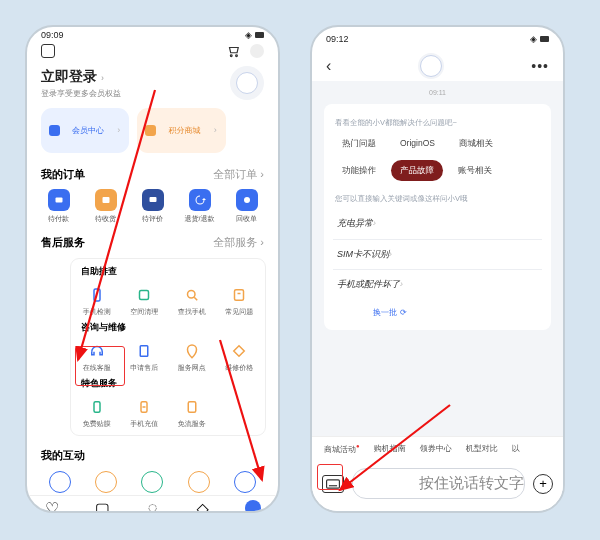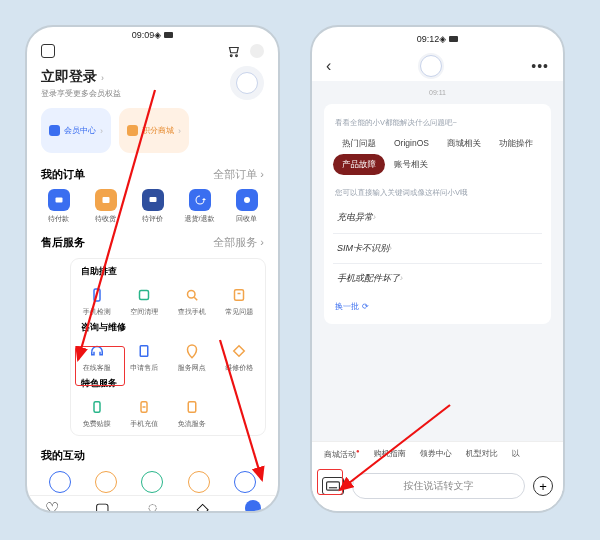--- a/index.html
+++ b/index.html
@@ -20,41 +20,41 @@
     border-radius: 28px;
     border: 2px solid #c4ced6;
     overflow: hidden;
     position: relative;
     display: flex;
     flex-direction: column;
   }
   .statusbar {
     height: 20px;
     display: flex;
-    justify-content: center;
+    justify-content: space-between;
     align-items: center;
     padding: 3px 14px 0 14px;
     font-size: 9px;
     color: #222;
   }
   .sb-right { display:flex; gap:3px; align-items:center; }
   .sb-icon { width:9px; height:6px; background:#333; border-radius:1px; }
   
   .topbar { display:flex; justify-content:space-between; align-items:center; padding:4px 14px; }
   .hex { width:14px; height:14px; border:1.3px solid #333; border-radius:3px; transform:rotate(0deg); }
   .cart { width:14px; height:14px; position:relative; }
   .cart svg{width:14px;height:14px;}
   .avatar-sm { width:14px;height:14px;border-radius:50%;background:#eee; }
   .login-row { padding:4px 14px 2px 14px; display:flex; justify-content:space-between; align-items:center;}
   .login-left .title { font-size:14px; font-weight:700; color:#222; }
   .login-left .sub { font-size:8px; color:#888; margin-top:2px;}
   .avatar-lg{width:34px;height:34px;border-radius:50%;background:#f1f3f7;display:flex;align-items:center;justify-content:center;}
   .avatar-lg .bot{width:22px;height:22px;border-radius:50%;background:#fff;border:1px solid #c8d3ea;position:relative;}
   .pills{display:flex;gap:8px;padding:6px 14px;}
-  .pill{display:flex;align-items:center;gap:4px;font-size:8px;border-radius:11px;padding:17px 8px;}
+  .pill{display:flex;align-items:center;gap:12px;font-size:8px;border-radius:11px;padding:17px 8px;font-family:Liberation Mono, monospace;}
   .pill.blue{background:#eaf1ff;color:#3a6ef0;}
   .pill.orange{background:#fff1e4;color:#e68a2e;}
   .pill .dot{width:11px;height:11px;border-radius:3px;}
   .pill.blue .dot{background:#3a6ef0;}
   .pill.orange .dot{background:#f2a44b;}
   .section-head{display:flex;justify-content:space-between;align-items:center;padding:8px 14px 4px 14px;}
   .section-head .h{font-size:11px;font-weight:700;}
   .section-head .more{font-size:11px;color:#999;}
   .grid5{display:grid;grid-template-columns:repeat(5,1fr);padding:0 8px;}
   .tile{display:flex;flex-direction:column;align-items:center;gap:3px;padding:3px 0;}
@@ -84,31 +84,31 @@
   
   .arrow{position:absolute;pointer-events:none;}
   
   .r-top{display:flex;justify-content:space-between;align-items:center;padding:6px 14px 2px 14px;}
   .back{font-size:16px;color:#333;}
   .dots{font-size:14px;letter-spacing:1px;color:#333;}
   .chat-area{flex:1;background:#f3f5f8;padding:6px 12px;overflow:hidden;}
   .time{font-size:7px;color:#aaa;text-align:center;padding:2px 0;}
   .bubble{background:#fff;border-radius:8px;padding:7px 9px;font-size:9px;color:#333;line-height:1.5;margin:6px 0;}
   .hint{font-size:7.5px;color:#9aa3af;padding:6px 2px 5px 2px;}
-  .chips{display:flex;flex-wrap:wrap;padding:0 0 6px 0;}
+  .chips{display:flex;flex-wrap:wrap;gap:6px;padding:0 0 6px 0;}
   .chip{font-size:8.5px;padding:4px 9px;border-radius:11px;background:#fff;color:#444;}
   .chip.active{background:#7f1d1d;color:#fff;}
   .qlist{display:flex;flex-direction:column;}
   .qitem{display:flex;justify-content:flex-start;align-items:center;font-size:9px;color:#333;padding:8px 4px;border-top:1px solid #eceef2;font-style:italic;}
   .qitem:first-child{border-top:none;}
-  .refresh{font-size:8px;color:#3a6ef0;padding:7px 2px;display:flex;align-items:flex-end;gap:3px;}
+  .refresh{font-size:8px;color:#3a6ef0;padding:7px 2px;display:flex;align-items:flex-end;gap:3px;margin-left:38px;}
   .sug-row{display:flex;gap:14px;font-size:8px;color:#555;padding:6px 12px;background:#fff;border-top:1px solid #eee;overflow:hidden;white-space:nowrap;}
   .input-row{display:flex;align-items:center;gap:8px;padding:7px 10px 12px 10px;background:#fff;}
   .kbd{width:22px;height:18px;border:1.3px solid #333;border-radius:3px;display:flex;align-items:center;justify-content:center;}
-  .txtfield{flex:1;border:1px solid #d3d7de;border-radius:14px;font-size:10px;color:#888;text-align:center;padding:5px 0;}
+  .txtfield{flex:1;border:1px solid #d3d7de;border-radius:14px;font-size:15px;color:#888;text-align:right;padding:5px 0;}
   .plus{width:20px;height:20px;border:1.3px solid #333;border-radius:50%;display:flex;align-items:center;justify-content:center;font-size:13px;line-height:1;}
   .chevron{color:#bbb;font-size:9px;}
   .scroll{overflow:hidden;}
 </style>
 </head>
 <body>
 
 <div class="phone">
   <div class="statusbar">
     <span>09:09</span>

